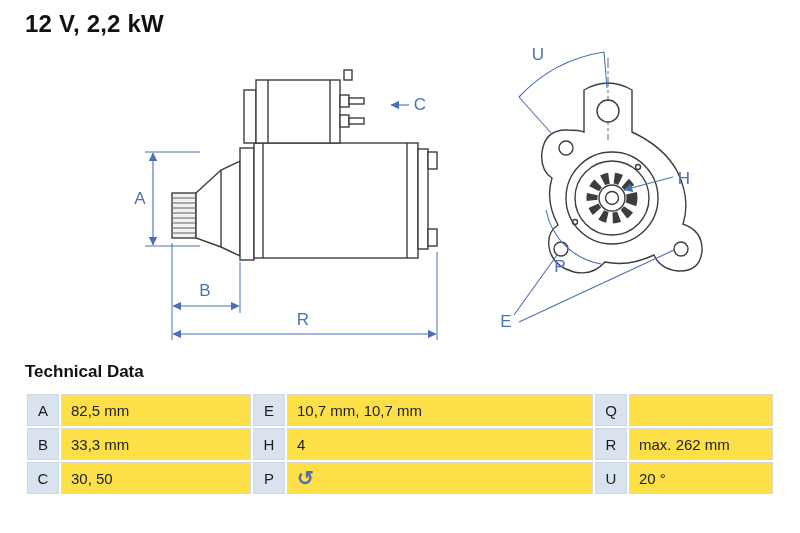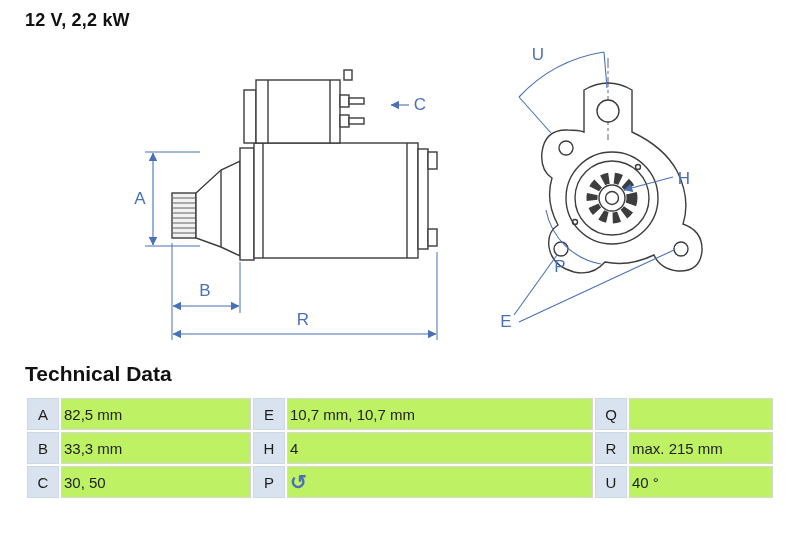--- a/index.html
+++ b/index.html
@@ -1,24 +1,24 @@
 <!DOCTYPE html>
 <html><head>
 <meta charset="utf-8">
 <style>
   html,body { margin:0; padding:0; background:#fff; }
   body { width:800px; height:533px; font-family:"Liberation Sans", sans-serif; }
   .page { position:relative; width:800px; height:533px; overflow:hidden; background:#fff; }
-  .title { position:absolute; left:25px; top:10px; font-size:18px; font-weight:700; color:#111; letter-spacing:0.2px; }
+  .title { position:absolute; left:25px; top:10px; font-size:24px; font-weight:700; color:#111; letter-spacing:0.2px; }
   .drawing { position:absolute; left:0; top:0; width:800px; height:358px; }
   .drawing svg { display:block; width:800px; height:358px; }
   .tech { position:absolute; left:25px; right:25px; top:362px; }
-  .tech h2 { margin:0 0 10px 0; font-size:21px; font-weight:700; color:#111; }
+  .tech h2 { margin:0 0 10px 0; font-size:17px; font-weight:700; color:#111; }
   table.specs { width:100%; border-collapse:separate; border-spacing:2px; table-layout:fixed; font-size:15px; color:#222; }
-  table.specs td { height:30px; padding:0 2px; border:1px solid #d6d6d6; background:#bef264; vertical-align:middle; white-space:nowrap; overflow:hidden; }
+  table.specs td { height:30px; padding:0 9px; border:1px solid #d6d6d6; background:#fde047; vertical-align:middle; white-space:nowrap; overflow:hidden; }
   table.specs td.k { background:#d9e3ef; border-color:#ccd8e7; text-align:center; padding:0; color:#1c1c1c; }
   .rot { color:#4a71b5; font-size:20px; font-weight:700; line-height:1; }
   .bl { fill:#4a71b5; font-size:17px; text-anchor:middle; font-family:"Liberation Sans", sans-serif; }
 </style>
 </head>
 <body>
 
 <div class="page">
 
   <div class="title">12 V, 2,2 kW</div>
@@ -138,29 +138,29 @@
           <td class="v">10,7 mm, 10,7 mm</td>
           <td class="k">Q</td>
           <td class="v"></td>
         </tr>
         <tr>
           <td class="k">B</td>
           <td class="v">33,3 mm</td>
           <td class="k">H</td>
           <td class="v">4</td>
           <td class="k">R</td>
-          <td class="v">max. 215 mm</td>
+          <td class="v">max. 262 mm</td>
         </tr>
         <tr>
           <td class="k">C</td>
           <td class="v">30, 50</td>
           <td class="k">P</td>
           <td class="v">
             <span class="rot">↺</span>
           </td>
           <td class="k">U</td>
-          <td class="v">40 °</td>
+          <td class="v">20 °</td>
         </tr>
       </tbody>
     </table>
   </div>
 
 </div>
 
 </body></html>

